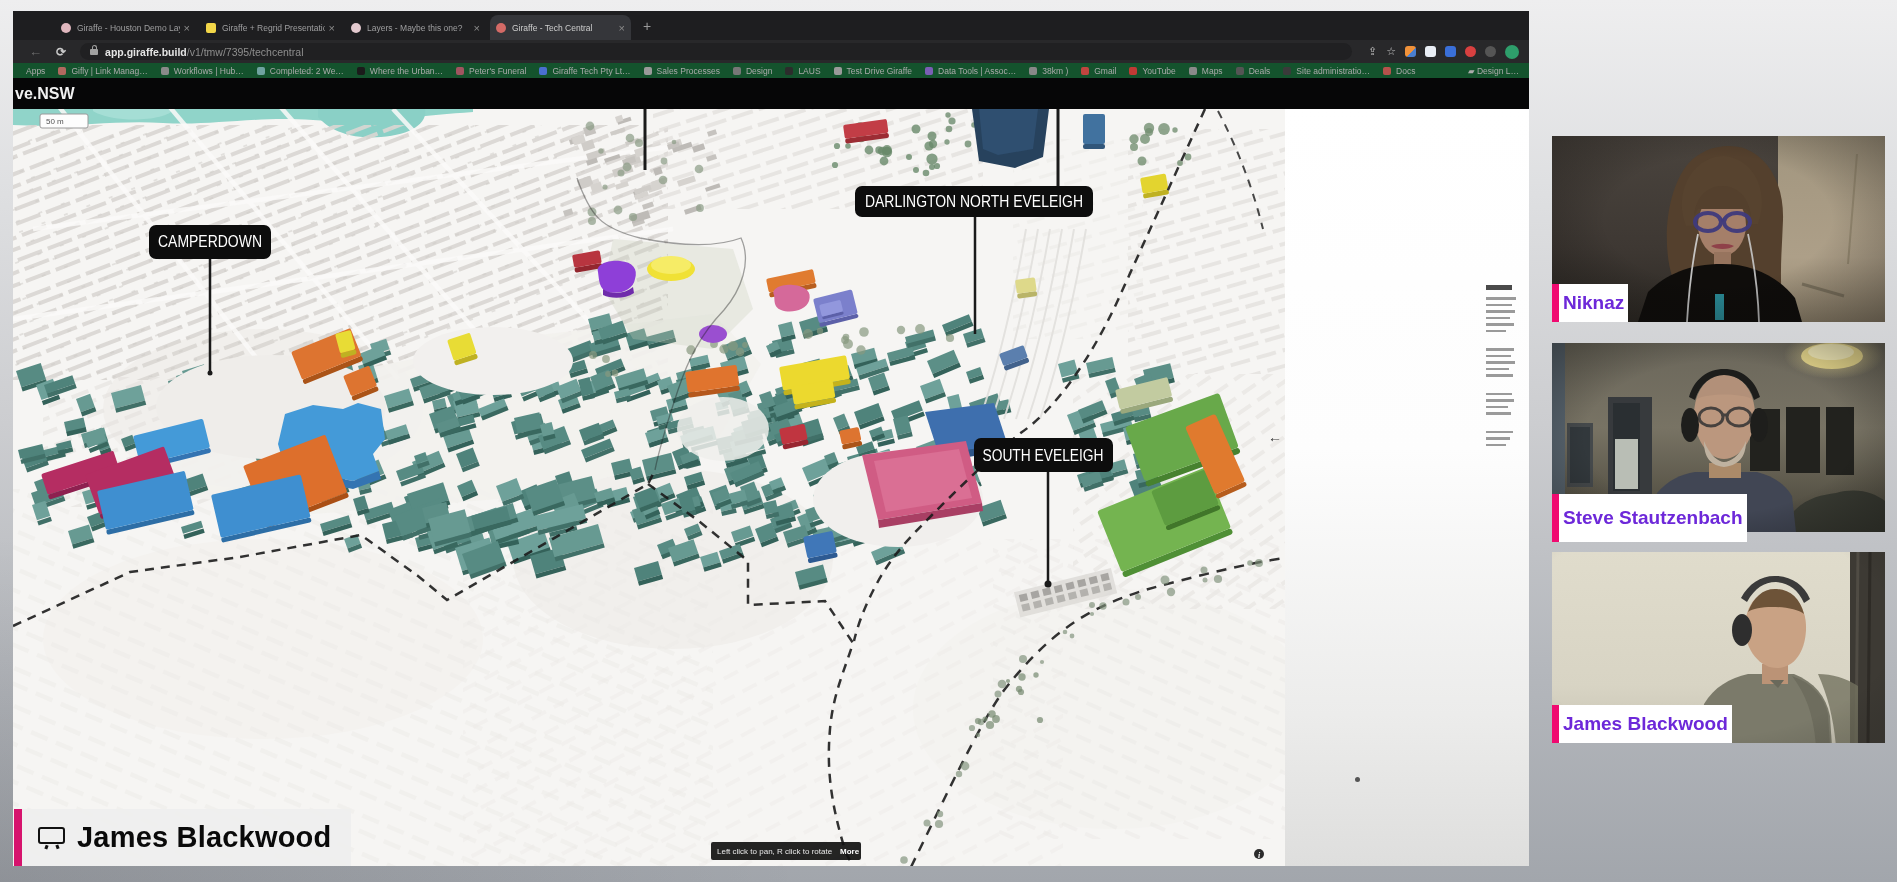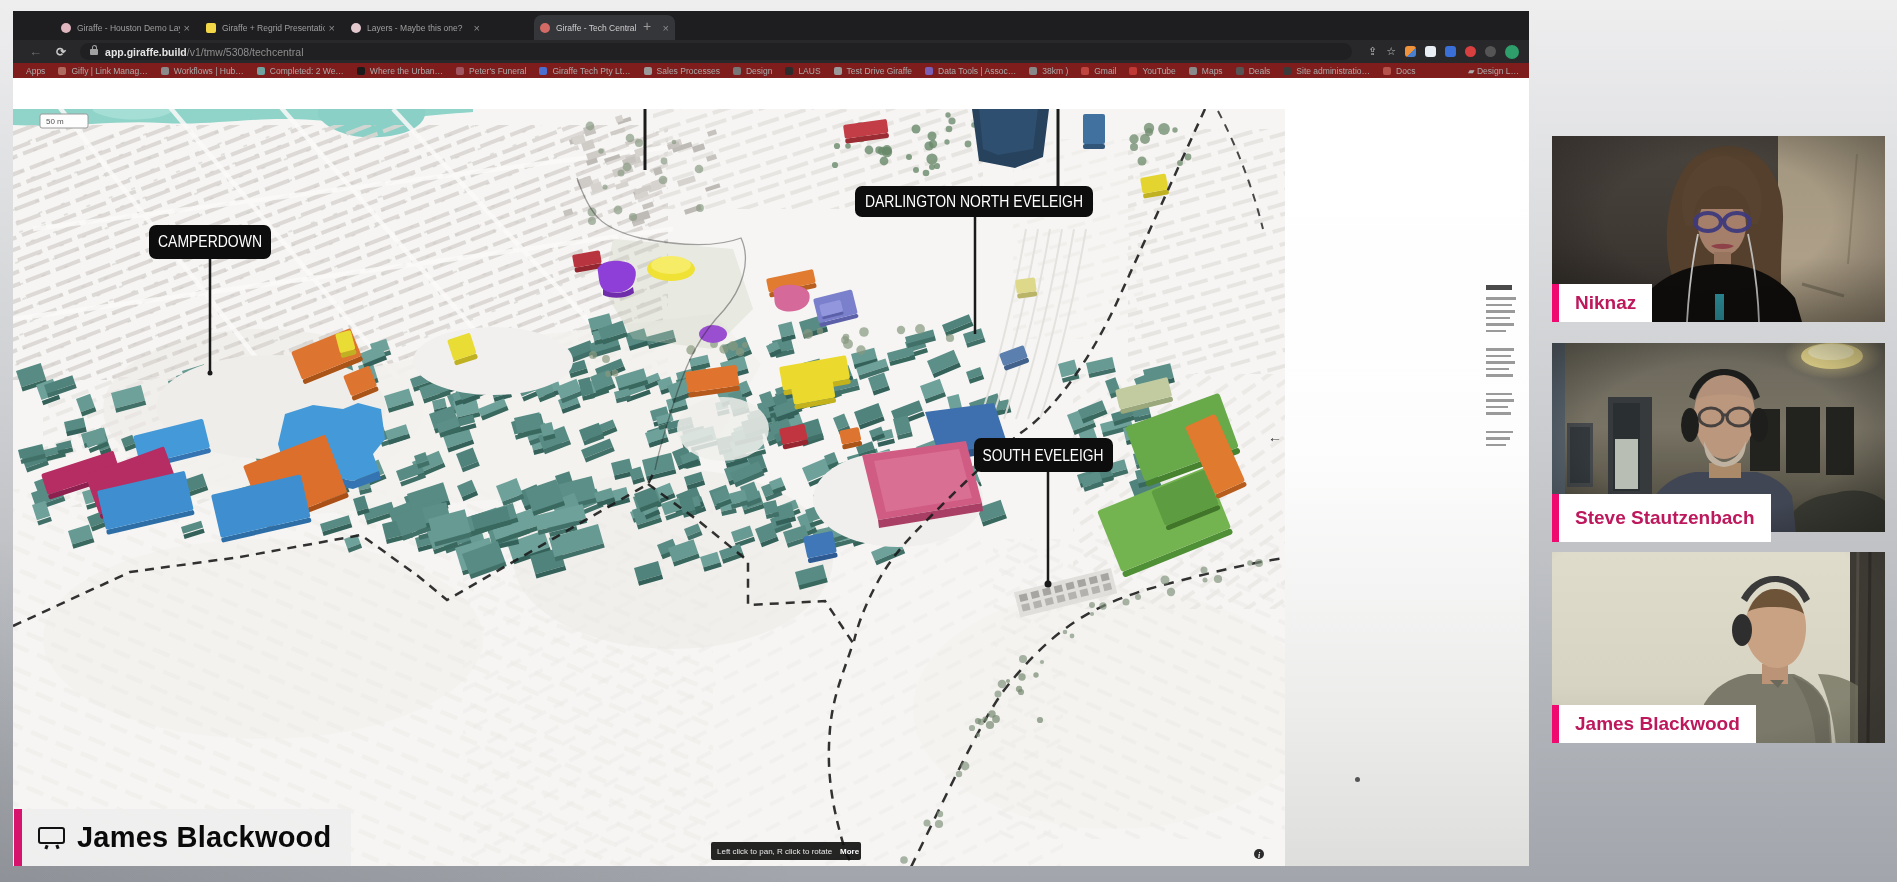--- a/index.html
+++ b/index.html
@@ -1,37 +1,37 @@
 <!DOCTYPE html>
 <html><head><meta charset="utf-8">
 <style>
 * { margin:0; padding:0; box-sizing:border-box; }
 html,body { width:1897px; height:882px; overflow:hidden; font-family:"Liberation Sans", sans-serif; }
 body { background:radial-gradient(1300px 560px at 0% 100%, rgba(10,10,14,0.13), rgba(10,10,14,0) 62%), linear-gradient(180deg, #eeeeef 0%, #dedfe1 22%, #cccdd0 48%, #b4b7bc 76%, #a2a6ac 100%); position:relative; }
 .share { position:absolute; left:13px; top:11px; width:1516px; height:855px; background:#fff; }
 .tabsbar { position:absolute; left:0; top:0; width:1516px; height:29px; background:#1e1e20; }
 .tab { position:absolute; top:4px; height:25px; width:141px; color:#9f9fa0; font-size:8.5px; display:flex; align-items:center; padding:0 6px; border-radius:8px 8px 0 0; }
-.tab.active { background:#35363a; color:#cecece;margin-left:44px; }
+.tab.active { background:#35363a; color:#cecece; }
 .tab .tl { white-space:nowrap; overflow:hidden; flex:1; }
 .tab .tx { color:#8a8a8a; font-size:11px; margin-left:4px; }
 .fav { width:10px; height:10px; border-radius:50%; margin-right:6px; flex:none; }
 .fav.sq { border-radius:2px; }
 .newtab { position:absolute; top:7px; color:#9a9a9a; font-size:14px; }
 .addrbar { position:absolute; left:0; top:29px; width:1516px; height:23px; background:#28282a; display:flex; align-items:center; }
 .nav { color:#6f6f6f; font-size:13px; margin-left:16px; }
 .reload { color:#c9c9c9; font-size:12px; margin-left:14px; font-weight:bold; }
 .urlpill { margin-left:14px; height:17px; flex:1; max-width:1290px; background:#202022; border-radius:9px; display:flex; align-items:center; padding:0 10px; }
 .lock { width:8px; height:6px; background:#a0a0a0; border-radius:1px; margin-right:7px; position:relative; }
 .lock::before { content:''; position:absolute; left:1.5px; top:-4px; width:5px; height:4px; border:1.3px solid #a0a0a0; border-bottom:none; border-radius:3px 3px 0 0; box-sizing:border-box; }
 .url { color:#e4e4e4; font-size:10.5px; font-weight:bold; }
 .urlpath { color:#8e8e8e; font-size:10.5px; font-weight:normal; }
 .aicons { display:flex; align-items:center; gap:9px; margin:0 10px 0 16px; }
 .ai { width:11px; height:11px; border-radius:3px; }
 .avatar { width:14px; height:14px; border-radius:50%; background:#2e9e6b; }
-.bmbar { position:absolute; left:0; top:52px; width:1516px; height:15px; background:#7f1d1d; display:flex; align-items:center; overflow:hidden; color:#ababab; font-size:8.5px; }
+.bmbar { position:absolute; left:0; top:52px; width:1516px; height:15px; background:#14532d; display:flex; align-items:center; overflow:hidden; color:#ababab; font-size:8.5px; }
 .bi { display:flex; align-items:center; margin-left:13px; white-space:nowrap; }
 .bdot { width:8px; height:8px; border-radius:2px; margin-right:5px; display:inline-block; }
 .bread { position:absolute; right:10px; top:0; height:15px; display:flex; align-items:center; color:#ababab; font-size:8.5px; }
 .appbar { position:absolute; left:0; top:67px; width:1516px; height:31px; background:#060607; color:#f0f0f0; font-weight:bold; font-size:16px; }
 .appbar span { position:absolute; left:2px; top:7px; }
 .mapwrap { position:absolute; left:0; top:98px; width:1272px; height:757px; }
 .rpanel { position:absolute; left:1272px; top:98px; width:244px; height:757px; background:linear-gradient(180deg,#ffffff 0%,#fdfdfd 45%,#ececeb 80%,#dededd 100%); }
 .rpanel .dot { position:absolute; left:70px; top:668px; width:5px; height:5px; border-radius:50%; background:#555; }
 .pdoc { position:absolute; right:0px; top:176px; width:43px; }
 .ph { width:26px; height:5px; background:#4a4a4a; margin-bottom:7px; }
@@ -41,21 +41,21 @@
 .jbbar { width:8px; background:#d6136d; }
 .jbbox { background:rgba(238,238,238,0.94); display:flex; align-items:center; padding:0 20px 0 16px; }
 .jbicon { width:27px; height:22px; margin-right:12px; position:relative; }
 .jbicon .scr { position:absolute; left:0; top:0; width:27px; height:17px; border:2.5px solid #111; border-radius:3px; }
 .jbicon .leg1 { position:absolute; left:7px; top:18px; width:2.5px; height:4px; background:#111; transform:rotate(20deg); }
 .jbicon .leg2 { position:absolute; right:7px; top:18px; width:2.5px; height:4px; background:#111; transform:rotate(-20deg); }
 .jbtext { font-size:29px; font-weight:bold; color:#0a0a0a; letter-spacing:0.2px; }
 .tile { position:absolute; overflow:hidden; }
 .nametag { position:absolute; display:flex; }
 .ntbar { width:7px; background:#f00a70; }
-.ntbox { background:#fff; display:flex; align-items:center; padding:0 16px; font-size:19px; font-weight:bold; color:#be185d; white-space:nowrap;text-align:right; }
+.ntbox { background:#fff; display:flex; align-items:center; padding:0 4px; font-size:19px; font-weight:bold; color:#6d28d9; white-space:nowrap;text-align:right; }
 </style></head>
 <body>
 <div class="share">
   <div class="tabsbar">
       <div class="tab" style="left:42px">
         <span class="fav" style="background:#dfb6bd"></span>
         <span class="tl">Giraffe - Houston Demo Layers</span>
         <span class="tx">×</span>
       </div>
 <div class="tab" style="left:187px">
@@ -73,21 +73,21 @@
         <span class="tl">Giraffe - Tech Central</span>
         <span class="tx">×</span>
       </div>
 <div class="newtab" style="left:630px">+</div>
     </div>
   <div class="addrbar">
     <span class="nav">←</span>
     <span class="reload">⟳</span>
     <div class="urlpill">
         <span class="lock"></span>
-        <span class="url">app.giraffe.build<span class="urlpath">/v1/tmw/5308/techcentral</span></span>
+        <span class="url">app.giraffe.build<span class="urlpath">/v1/tmw/7395/techcentral</span></span>
       </div>
     <div class="aicons">
       <span style="color:#bdbdbd;font-size:11px;">⇪</span>
       <span style="color:#bdbdbd;font-size:11px;">☆</span>
       <span class="ai" style="background:linear-gradient(135deg,#f0923a 55%,#4a7fd0 55%)"></span>
       <span class="ai" style="background:#e9eef5"></span>
       <span class="ai" style="background:#3a6fd8"></span>
       <span class="ai" style="background:#d84040;border-radius:50%"></span>
       <span class="ai" style="background:#555;border-radius:50%"></span>
       <span class="avatar"></span>
@@ -107,20 +107,23 @@
 <span class="bi"><span class="bdot" style="background:#9a9a9a"></span>Test Drive Giraffe</span>
 <span class="bi"><span class="bdot" style="background:#7a5fb5"></span>Data Tools | Assoc…</span>
 <span class="bi"><span class="bdot" style="background:#888888"></span>38km )</span>
 <span class="bi"><span class="bdot" style="background:#c0453f"></span>Gmail</span>
 <span class="bi"><span class="bdot" style="background:#c03a35"></span>YouTube</span>
 <span class="bi"><span class="bdot" style="background:#8a8a8a"></span>Maps</span>
 <span class="bi"><span class="bdot" style="background:#555555"></span>Deals</span>
 <span class="bi"><span class="bdot" style="background:#3a3a3a"></span>Site administratio…</span>
 <span class="bi"><span class="bdot" style="background:#b5524c"></span>Docs</span>
       <span class="bread">▰ Design L…</span>
+    </div>
+  <div class="appbar">
+      <span>ve.NSW</span>
     </div>
   <div class="mapwrap"><svg width="1272" height="757" viewBox="0 0 1272 757">
         <rect x="0" y="0" width="1272" height="757" fill="#f6f5f3"></rect>
 <ellipse cx="250" cy="300" rx="160" ry="80" fill="#f1efec"></ellipse>
 <ellipse cx="250" cy="530" rx="220" ry="100" fill="#f4f2ef"></ellipse>
 <ellipse cx="660" cy="450" rx="160" ry="90" fill="#f1efec"></ellipse>
 <ellipse cx="1100" cy="600" rx="200" ry="120" fill="#f4f3f0"></ellipse>
 <path d="M0,0 L460,0 L460,3 C400,7 360,15 300,11 C240,7 200,17 150,14 C100,11 60,19 0,16 Z" fill="#90d4c9"></path>
 <path d="M305,0 L412,0 C415,14 398,26 368,28 C330,31 312,16 305,8 Z" fill="#8ad0c6"></path>
 <path d="M80,0 L160,0 C158,8 130,12 110,10 C95,9 85,5 80,2 Z" fill="#a5ded5"></path>

